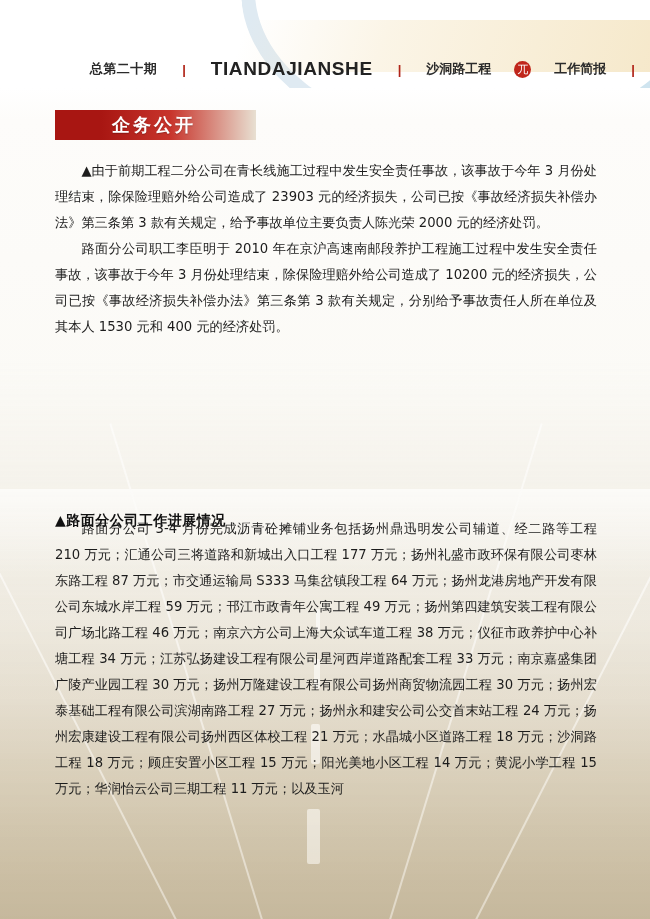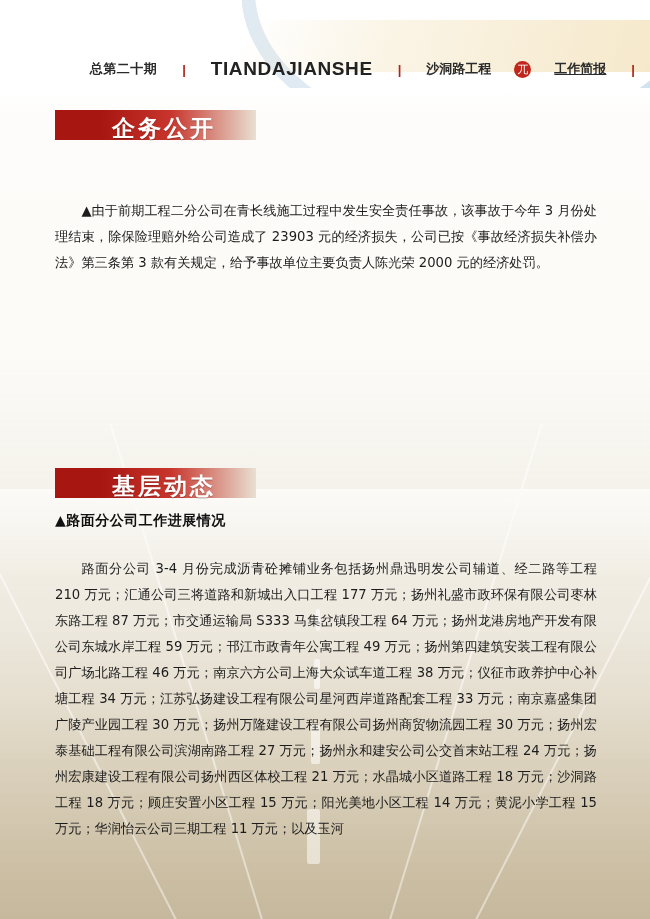--- a/index.html
+++ b/index.html
@@ -146,21 +146,20 @@
     font-size: 11px;
     line-height: 17px;
     text-align: center;
     font-family: "DejaVu Sans", sans-serif;
     margin: 0 1px;
   }
   .banner .cn-sub {
     font-family: "DejaVu Sans", sans-serif;
     font-weight: bold;
     color: #2b2b2b;
-    text-decoration: underline;
   }
 
   
   .section-head {
     position: absolute;
     left: 55px;
     width: 250px;
     height: 30px;
   }
   .section-head .bar {
@@ -172,39 +171,38 @@
   .section-head .bar2 {
     position: absolute;
     left: 46px; top: 0;
     width: 155px; height: 30px;
     background: linear-gradient(to right, #a81612 0%, #c8352c 45%, #e8e0d2 100%);
   }
   .section-head .txt {
     position: absolute;
     left: 57px; top: 3px;
     font-family: "DejaVu Sans", sans-serif;
-    font-size: 23px;
+    font-size: 18px;
     font-weight: bold;
     color: #ffffff;
     letter-spacing: 3px;
     text-shadow: 0 1px 1px rgba(0,0,0,.25);
   }
 
   
   .body-block {
     position: absolute;
     left: 55px;
     width: 542px;
     font-family: "DejaVu Sans", sans-serif;
     font-size: 13.2px;
     line-height: 26px;
     color: #1c1c1c;
     text-align: justify;
     text-justify: inter-ideograph;
-    margin-top: 40px;
   }
   .body-block p {
     margin: 0;
     text-indent: 2em;
   }
   .sub-title {
     position: absolute;
     left: 55px;
     font-family: "DejaVu Sans", sans-serif;
     font-size: 14px;
@@ -256,27 +254,23 @@
   </div>
 
   <div class="section-head" id="sec1-head">
     <div class="bar"></div>
     <div class="bar2"></div>
     <div class="txt">企务公开</div>
   </div>
 
   <div class="body-block" id="sec1-body">
     <p>▲由于前期工程二分公司在青长线施工过程中发生安全责任事故，该事故于今年 3 月份处理结束，除保险理赔外给公司造成了 23903 元的经济损失，公司已按《事故经济损失补偿办法》第三条第 3 款有关规定，给予事故单位主要负责人陈光荣 2000 元的经济处罚。</p>
-  </div>
-
-  <div class="section-head" id="sec2-head">
-    <div class="bar"></div>
-    <div class="bar2"></div>
-    <div class="txt">基层动态</div>
-  </div>
+    <p>路面分公司职工李臣明于 2010 年在京沪高速南邮段养护工程施工过程中发生安全责任事故，该事故于今年 3 月份处理结束，除保险理赔外给公司造成了 10200 元的经济损失，公司已按《事故经济损失补偿办法》第三条第 3 款有关规定，分别给予事故责任人所在单位及其本人 1530 元和 400 元的经济处罚。</p>
+  </div>
+
 
   <div class="sub-title" id="sec2-sub">▲路面分公司工作进展情况</div>
 
   <div class="body-block" id="sec2-body">
     <p>路面分公司 3-4 月份完成沥青砼摊铺业务包括扬州鼎迅明发公司辅道、经二路等工程 210 万元；汇通公司三将道路和新城出入口工程 177 万元；扬州礼盛市政环保有限公司枣林东路工程 87 万元；市交通运输局 S333 马集岔镇段工程 64 万元；扬州龙港房地产开发有限公司东城水岸工程 59 万元；邗江市政青年公寓工程 49 万元；扬州第四建筑安装工程有限公司广场北路工程 46 万元；南京六方公司上海大众试车道工程 38 万元；仪征市政养护中心补塘工程 34 万元；江苏弘扬建设工程有限公司星河西岸道路配套工程 33 万元；南京嘉盛集团广陵产业园工程 30 万元；扬州万隆建设工程有限公司扬州商贸物流园工程 30 万元；扬州宏泰基础工程有限公司滨湖南路工程 27 万元；扬州永和建安公司公交首末站工程 24 万元；扬州宏康建设工程有限公司扬州西区体校工程 21 万元；水晶城小区道路工程 18 万元；沙洞路工程 18 万元；顾庄安置小区工程 15 万元；阳光美地小区工程 14 万元；黄泥小学工程 15 万元；华润怡云公司三期工程 11 万元；以及玉河</p>
   </div>
 
 </div>
 
 </body></html>

